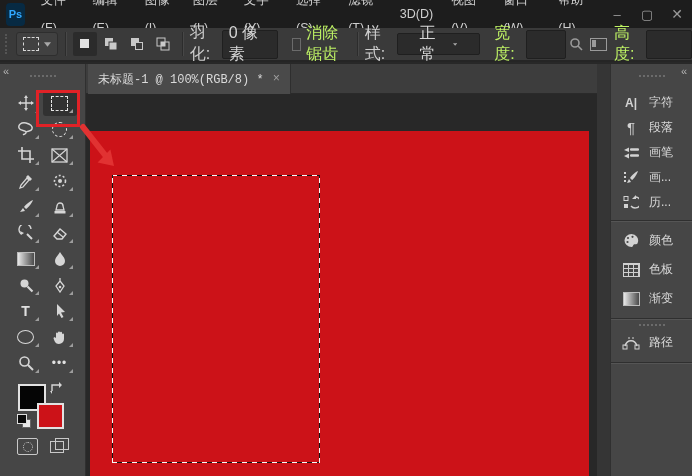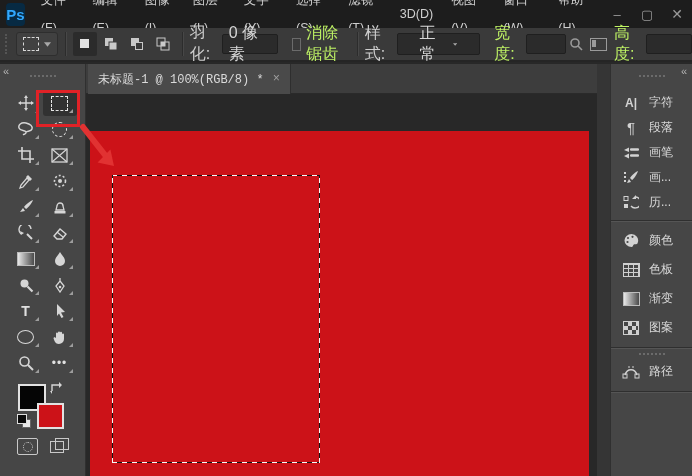--- a/index.html
+++ b/index.html
@@ -3,40 +3,40 @@
 <meta charset="utf-8">
 <style>
   html,body{margin:0;padding:0;width:692px;height:476px;overflow:hidden;
     font-family:"Liberation Sans","DejaVu Sans",sans-serif;background:#282828;}
   .app{position:relative;width:692px;height:476px;background:#282828;}
 
   
   .menubar{position:absolute;left:0;top:0;width:692px;height:28px;background:#1d1d1d;
     display:flex;align-items:center;color:#cfcfcf;font-size:12.5px;}
   .pslogo{width:23px;height:23px;margin:0 7px 0 6px;background:#072a43;color:#31a8ff;
-    border-radius:4px;font-size:15px;font-weight:bold;display:flex;align-items:center;justify-content:center;}
+    border-radius:4px;font-size:11px;font-weight:bold;display:flex;align-items:center;justify-content:center;}
   .menu-item{padding:0 9px;line-height:28px;cursor:default;}
   .winctl{margin-left:auto;display:flex;align-items:center;color:#9a9a9a;}
   .winctl span{width:30px;text-align:center;font-size:13px;}
   .winctl .x{font-size:14px;}
 
   
   .optionsbar{position:absolute;left:0;top:28px;width:692px;height:34px;background:#3a3a3a;
     border-bottom:2px solid #252525;display:flex;align-items:center;color:#cfcfcf;font-size:16px;box-sizing:border-box;}
   .vgrip{width:2px;height:20px;border-left:2px dotted #555;margin:0 6px 0 5px;}
   .opt-sep{width:1px;height:24px;background:#2c2c2c;margin:0 7px;box-shadow:1px 0 0 #474747;}
   .preset-btn{display:flex;align-items:center;gap:5px;background:#414141;border:1px solid #2e2e2e;
     border-radius:3px;padding:4px 6px;margin-left:2px;}
   .dash-sq{width:14px;height:12px;border:1px dashed #d8d8d8;}
   .chev{width:7px;height:5px;display:inline-block;}
   .mode-group{display:flex;gap:2px;}
   .mode-btn{width:24px;height:24px;display:flex;align-items:center;justify-content:center;border-radius:2px;}
   .mode-btn.active{background:#2b2b2b;}
   .label-dim{color:#bef264;}
-  .field{background:#2b2b2b;border:1px solid #1f1f1f;border-radius:2px;height:20px;
+  .field{background:#2b2b2b;border:1px solid #1f1f1f;border-radius:2px;height:29px;
     display:flex;align-items:center;padding:2px 6px;color:#d6d6d6;min-width:56px;box-sizing:border-box;}
   .field.small{min-width:40px;}
   .select{background:#2b2b2b;border:1px solid #1f1f1f;border-radius:2px;height:20px;
     display:flex;align-items:center;gap:14px;padding:0 22px;color:#d6d6d6;}
   .checkbox{width:11px;height:11px;border:1px solid #6b6b6b;background:#3a3a3a;margin-right:5px;}
   .opt-icon{color:#9a9a9a;display:flex;align-items:center;margin:0 3px;}
   .panel-rect{width:15px;height:11px;border:1px solid #9a9a9a;position:relative;}
   .panel-rect i{position:absolute;left:1px;top:1px;width:4px;height:7px;background:#9a9a9a;}
 
   
@@ -465,26 +465,20 @@
             <span class="sw-grid"></span>
           </span>
         <span>色板</span>
       </div>
       <div class="pitem">
         <span class="picon">
             <span class="grad-sq" style="width:15px;height:12px;"></span>
           </span>
         <span>渐变</span>
       </div>
-      <div class="pitem">
-        <span class="picon">
-            <span class="pat-sq"></span>
-          </span>
-        <span>图案</span>
-      </div>
     </div>
 
     <div class="pdiv"></div>
     <div class="pgrip"></div>
 
     <div class="pgroup g3">
       <div class="pitem">
         <span class="picon">
           <svg width="18" height="14" viewBox="0 0 18 14">
               <path d="M3 10C5 3 13 3 15 10" fill="none" stroke="#d2d2d2" stroke-width="1.4"></path>

